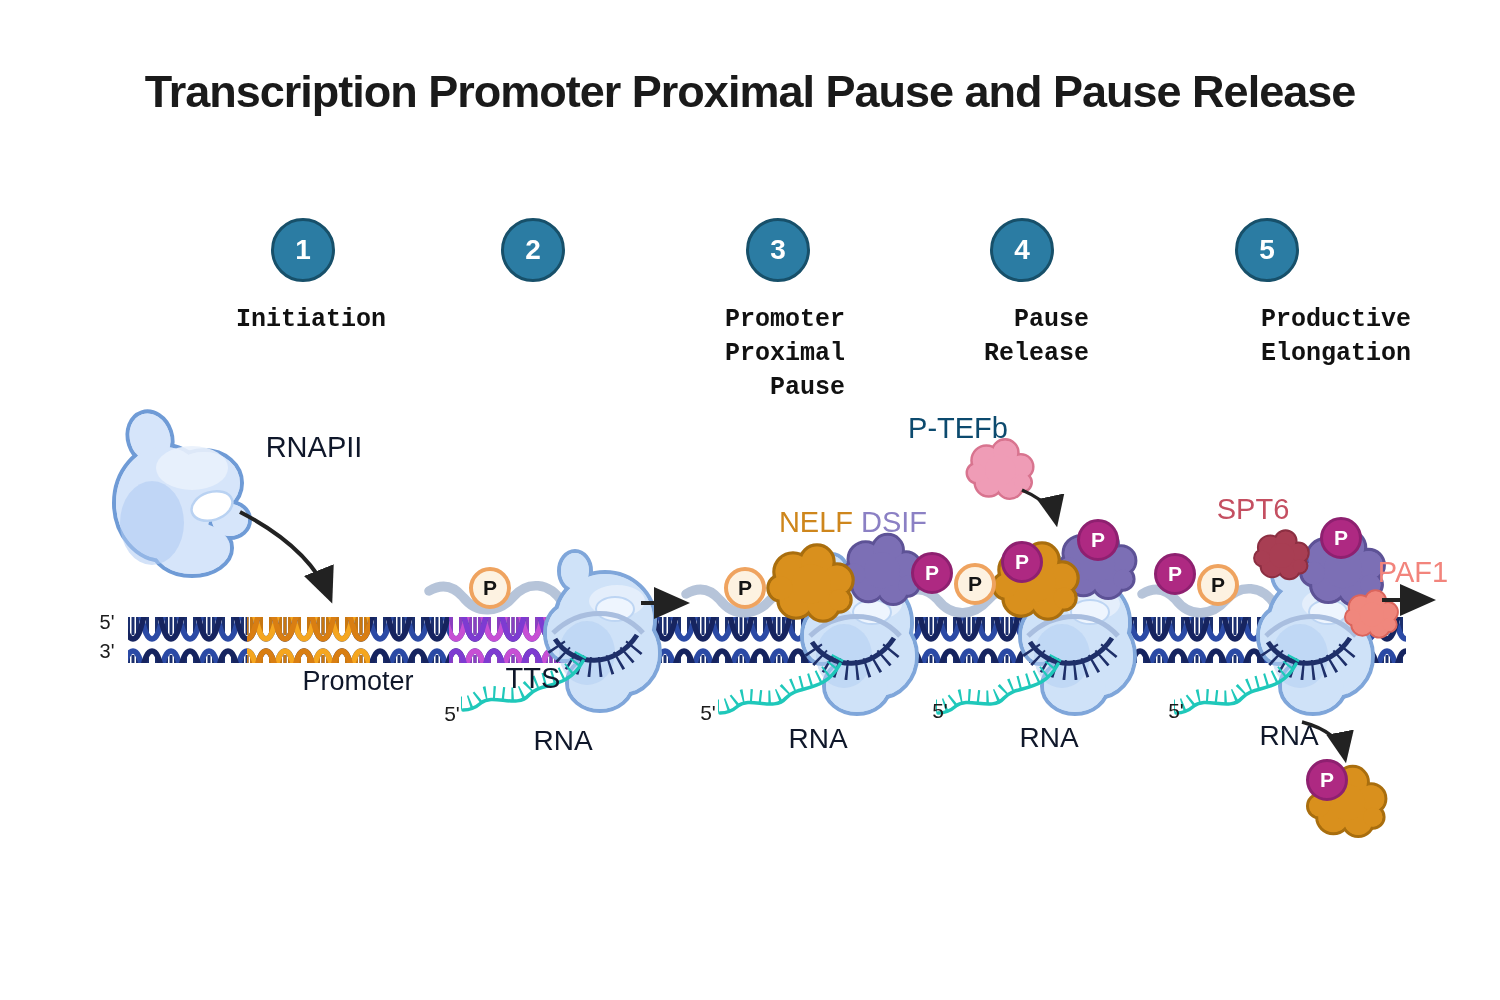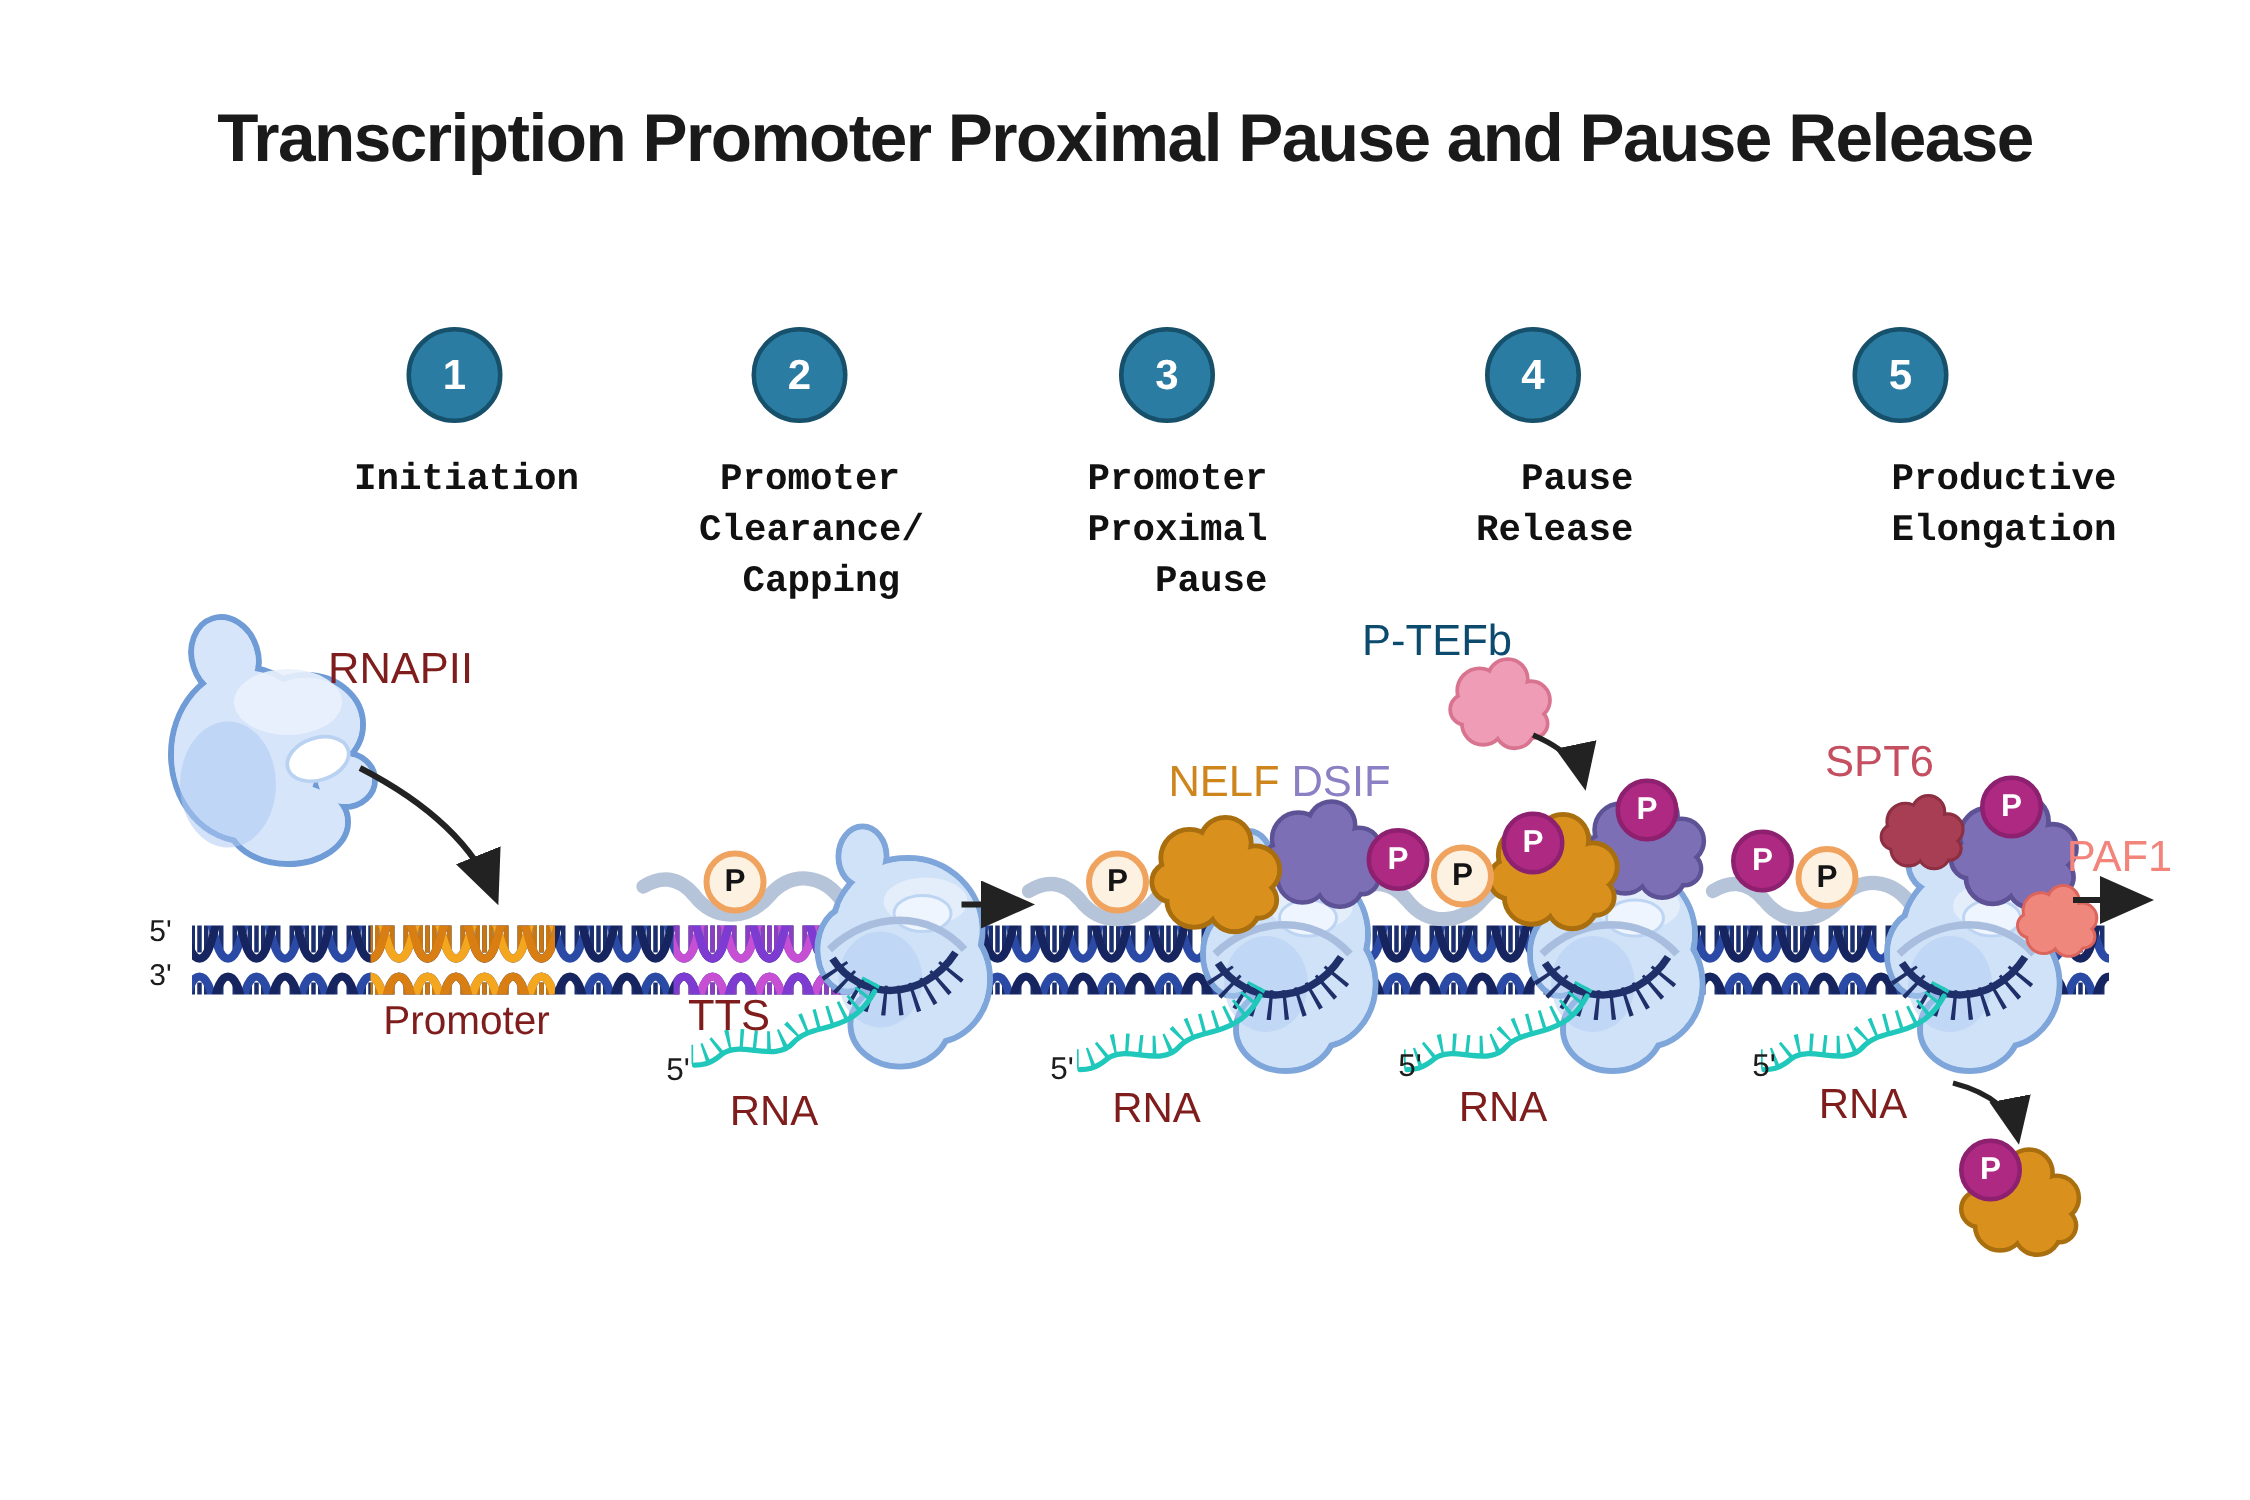--- a/index.html
+++ b/index.html
@@ -7,21 +7,21 @@
          font-family:"Liberation Sans","DejaVu Sans",sans-serif;}
   .stage svg.gfx{position:absolute;left:0;top:0;}
   .abs{position:absolute;transform:translate(-50%,-50%);white-space:nowrap;}
   .title{font-size:45px;font-weight:700;letter-spacing:-1px;color:#1a1a1a;}
   .step-circle{position:absolute;transform:translate(-50%,-50%);width:58px;height:58px;border-radius:50%;
                background:#2b7ca3;border:3px solid #17506a;color:#ffffff;font-size:28px;font-weight:700;
                display:flex;align-items:center;justify-content:center;}
   .step-label{position:absolute;transform:translateX(-50%);width:134px;text-align:right;
               font-size:25px;font-weight:700;color:#111111;line-height:1.36;font-family:Liberation Mono, monospace;}
   .mol-label{font-size:29px;font-weight:500;}
-  .plain-label{font-size:27px;color:#7f1d1d;}
+  .plain-label{font-size:27px;color:#0f172a;margin-left:47px;}
   .small-label{font-size:20px;color:#1c1c1c;}
   .pb{position:absolute;transform:translate(-50%,-50%);border-radius:50%;display:flex;
       align-items:center;justify-content:center;font-weight:700;}
   .pb-cream{width:34px;height:34px;background:#fdf2e1;border:4px solid #efa35f;color:#141414;font-size:21px;}
   .pb-mag{width:36px;height:36px;background:#ae2982;border:3px solid #8e2070;color:#ffffff;font-size:21px;}
 </style>
 </head>
 <body>
 
 <div class="stage">
@@ -166,21 +166,20 @@
 
   <div class="abs title" style="left:750px;top:92px;text-align:center;">Transcription Promoter Proximal Pause and Pause Release</div>
 
   <div class="step-circle" style="left:303px;top:250px;">1</div>
   <div class="step-circle" style="left:533px;top:250px;">2</div>
   <div class="step-circle" style="left:778px;top:250px;">3</div>
   <div class="step-circle" style="left:1022px;top:250px;">4</div>
   <div class="step-circle" style="left:1267px;top:250px;">5</div>
 
   <div class="step-label" style="left:303px;top:303px;">Initiation</div>
-  <div class="step-label" style="left:533px;top:303px;">Promoter Clearance/ Capping</div>
   <div class="step-label" style="left:778px;top:303px;">Promoter Proximal Pause</div>
   <div class="step-label" style="left:1022px;top:303px;">Pause Release</div>
   <div class="step-label" style="left:1328px;top:303px;">Productive Elongation</div>
 
   <div class="abs plain-label" style="left:267px;top:447px;font-size:29px;">RNAPII</div>
   <div class="abs mol-label" style="left:816px;top:522px;color:#ce861c;">NELF</div>
   <div class="abs mol-label" style="left:894px;top:522px;color:#8b80c4;">DSIF</div>
   <div class="abs mol-label" style="left:958px;top:428px;color:#0c4a6e;">P-TEFb</div>
   <div class="abs mol-label" style="left:1253px;top:509px;color:#c44f61;">SPT6</div>
   <div class="abs mol-label" style="left:1413px;top:572px;color:#f2847c;">PAF1</div>

